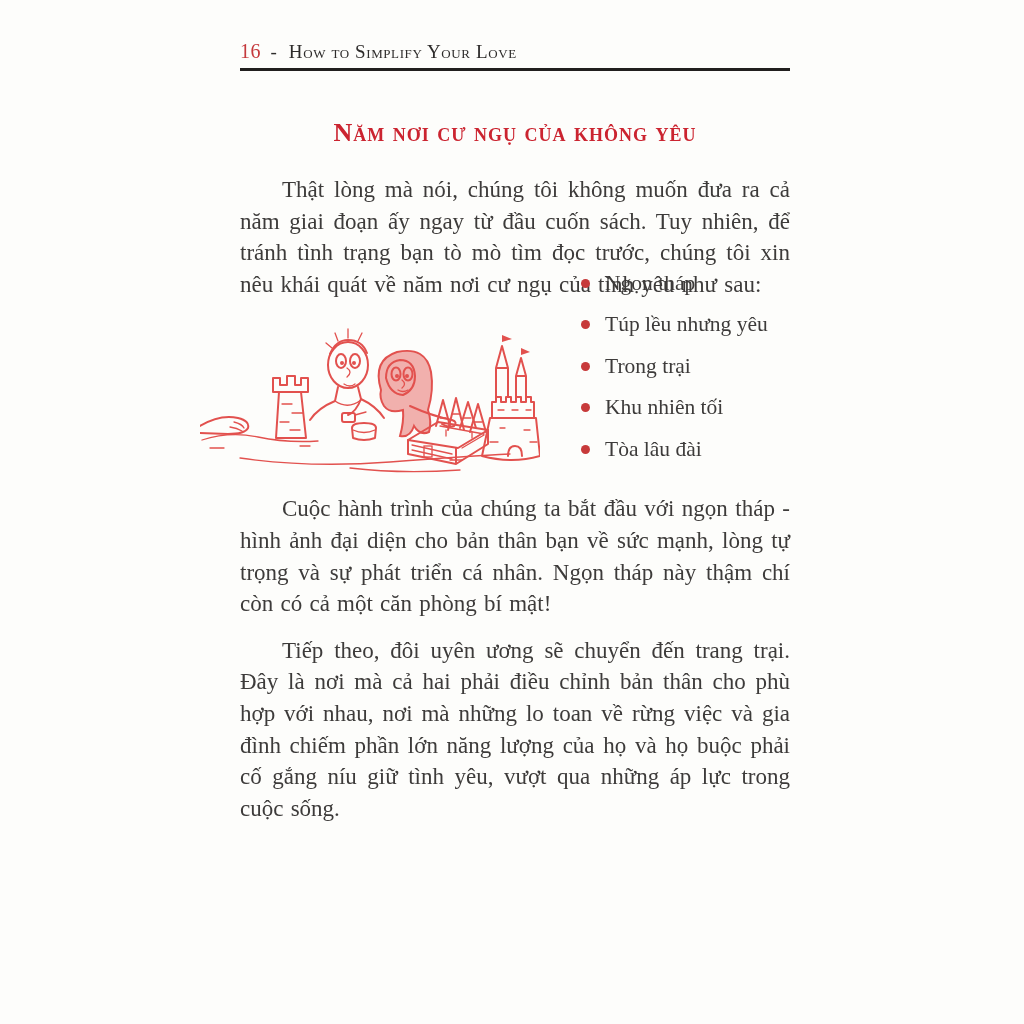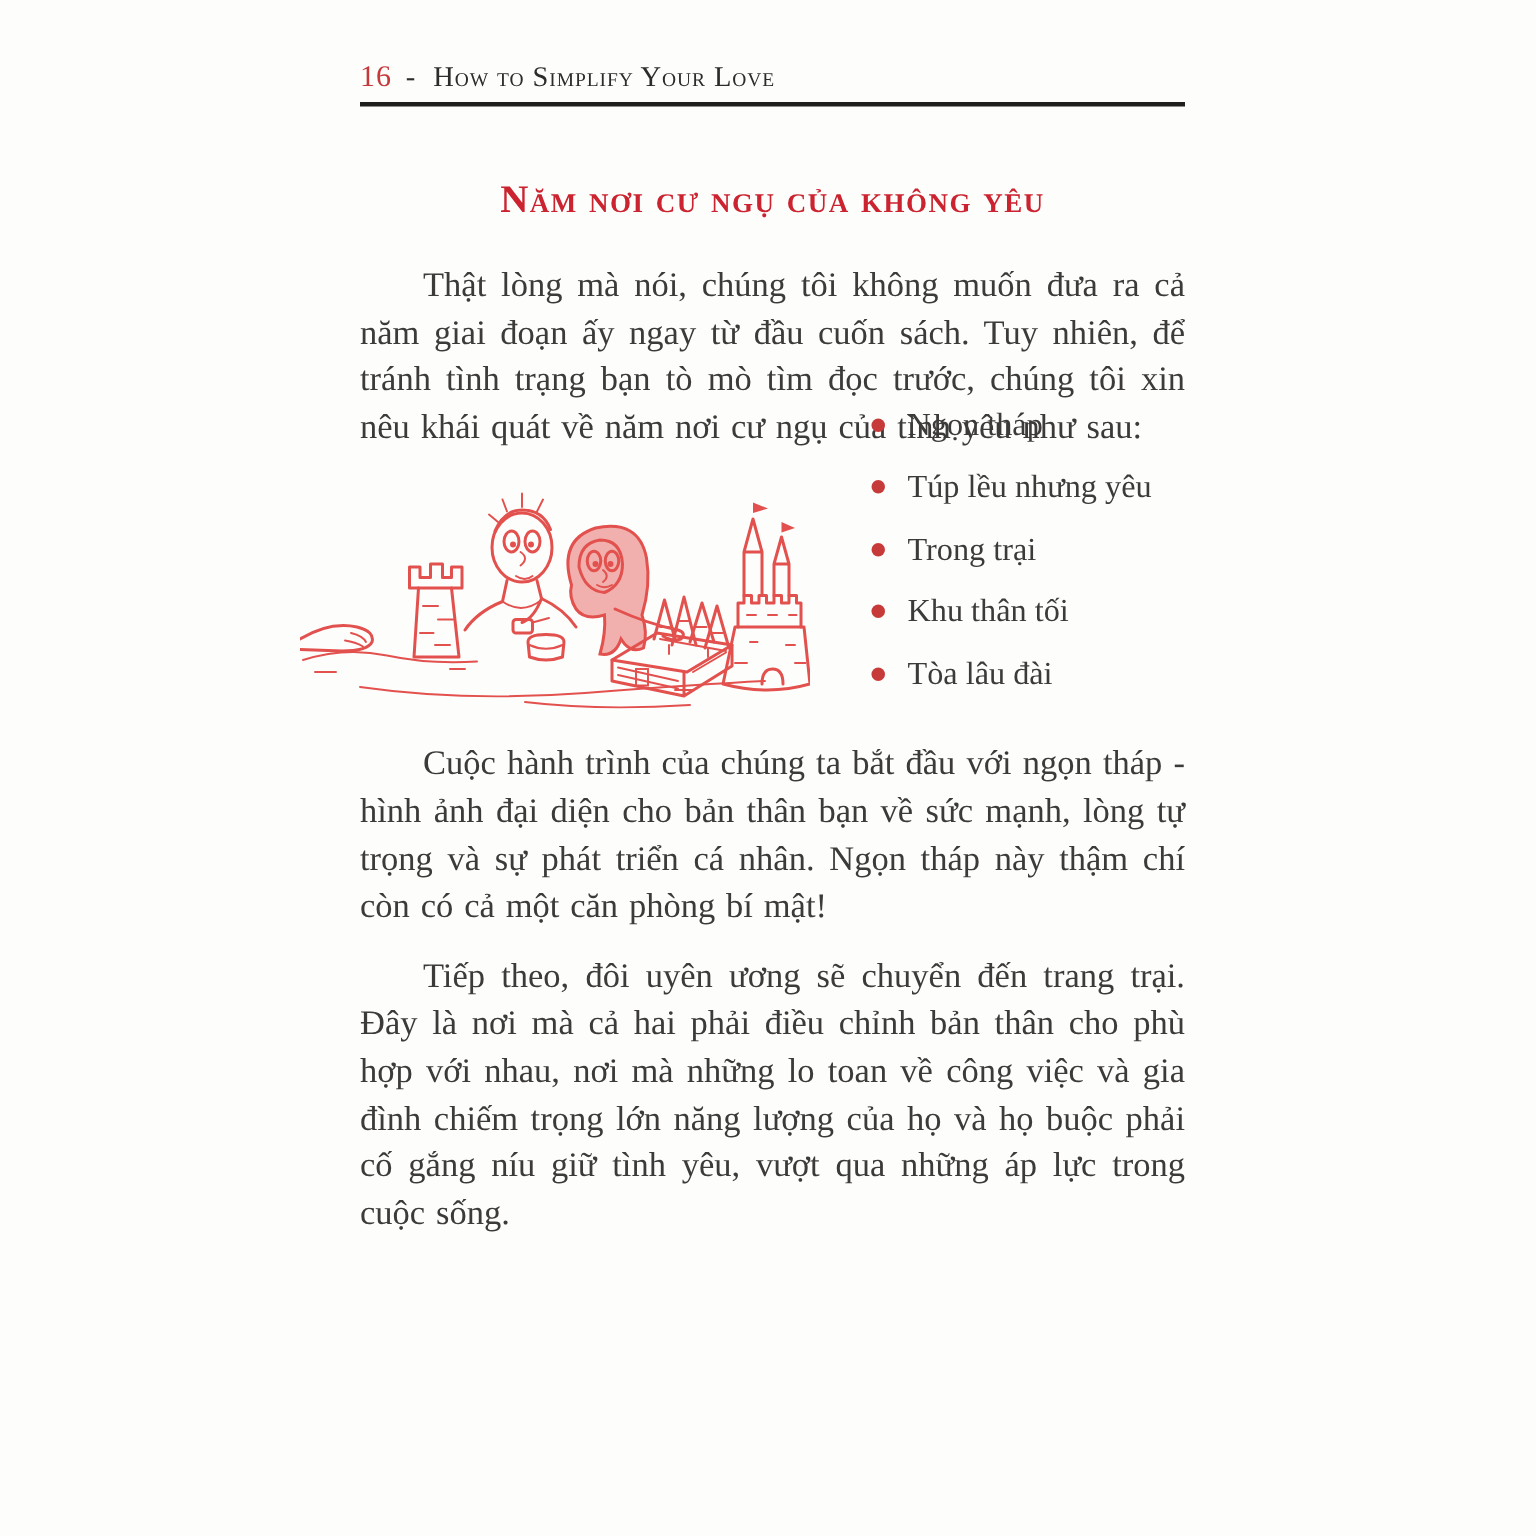--- a/index.html
+++ b/index.html
@@ -208,26 +208,26 @@
         <li>
           <span class="bullet-dot"></span>
           <span>Túp lều nhưng yêu</span>
         </li>
         <li>
           <span class="bullet-dot"></span>
           <span>Trong trại</span>
         </li>
         <li>
           <span class="bullet-dot"></span>
-          <span>Khu thân tối</span>
+          <span>Khu nhiên tối</span>
         </li>
         <li>
           <span class="bullet-dot"></span>
           <span>Tòa lâu đài</span>
         </li>
       </ul>
     </div>
 
     <p class="para">Cuộc hành trình của chúng ta bắt đầu với ngọn tháp - hình ảnh đại diện cho bản thân bạn về sức mạnh, lòng tự trọng và sự phát triển cá nhân. Ngọn tháp này thậm chí còn có cả một căn phòng bí mật!</p>
-    <p class="para">Tiếp theo, đôi uyên ương sẽ chuyển đến trang trại. Đây là nơi mà cả hai phải điều chỉnh bản thân cho phù hợp với nhau, nơi mà những lo toan về công việc và gia đình chiếm trọng lớn năng lượng của họ và họ buộc phải cố gắng níu giữ tình yêu, vượt qua những áp lực trong cuộc sống.</p>
+    <p class="para">Tiếp theo, đôi uyên ương sẽ chuyển đến trang trại. Đây là nơi mà cả hai phải điều chỉnh bản thân cho phù hợp với nhau, nơi mà những lo toan về rừng việc và gia đình chiếm phần lớn năng lượng của họ và họ buộc phải cố gắng níu giữ tình yêu, vượt qua những áp lực trong cuộc sống.</p>
 
   </div>
 </div>
 
 </body></html>

